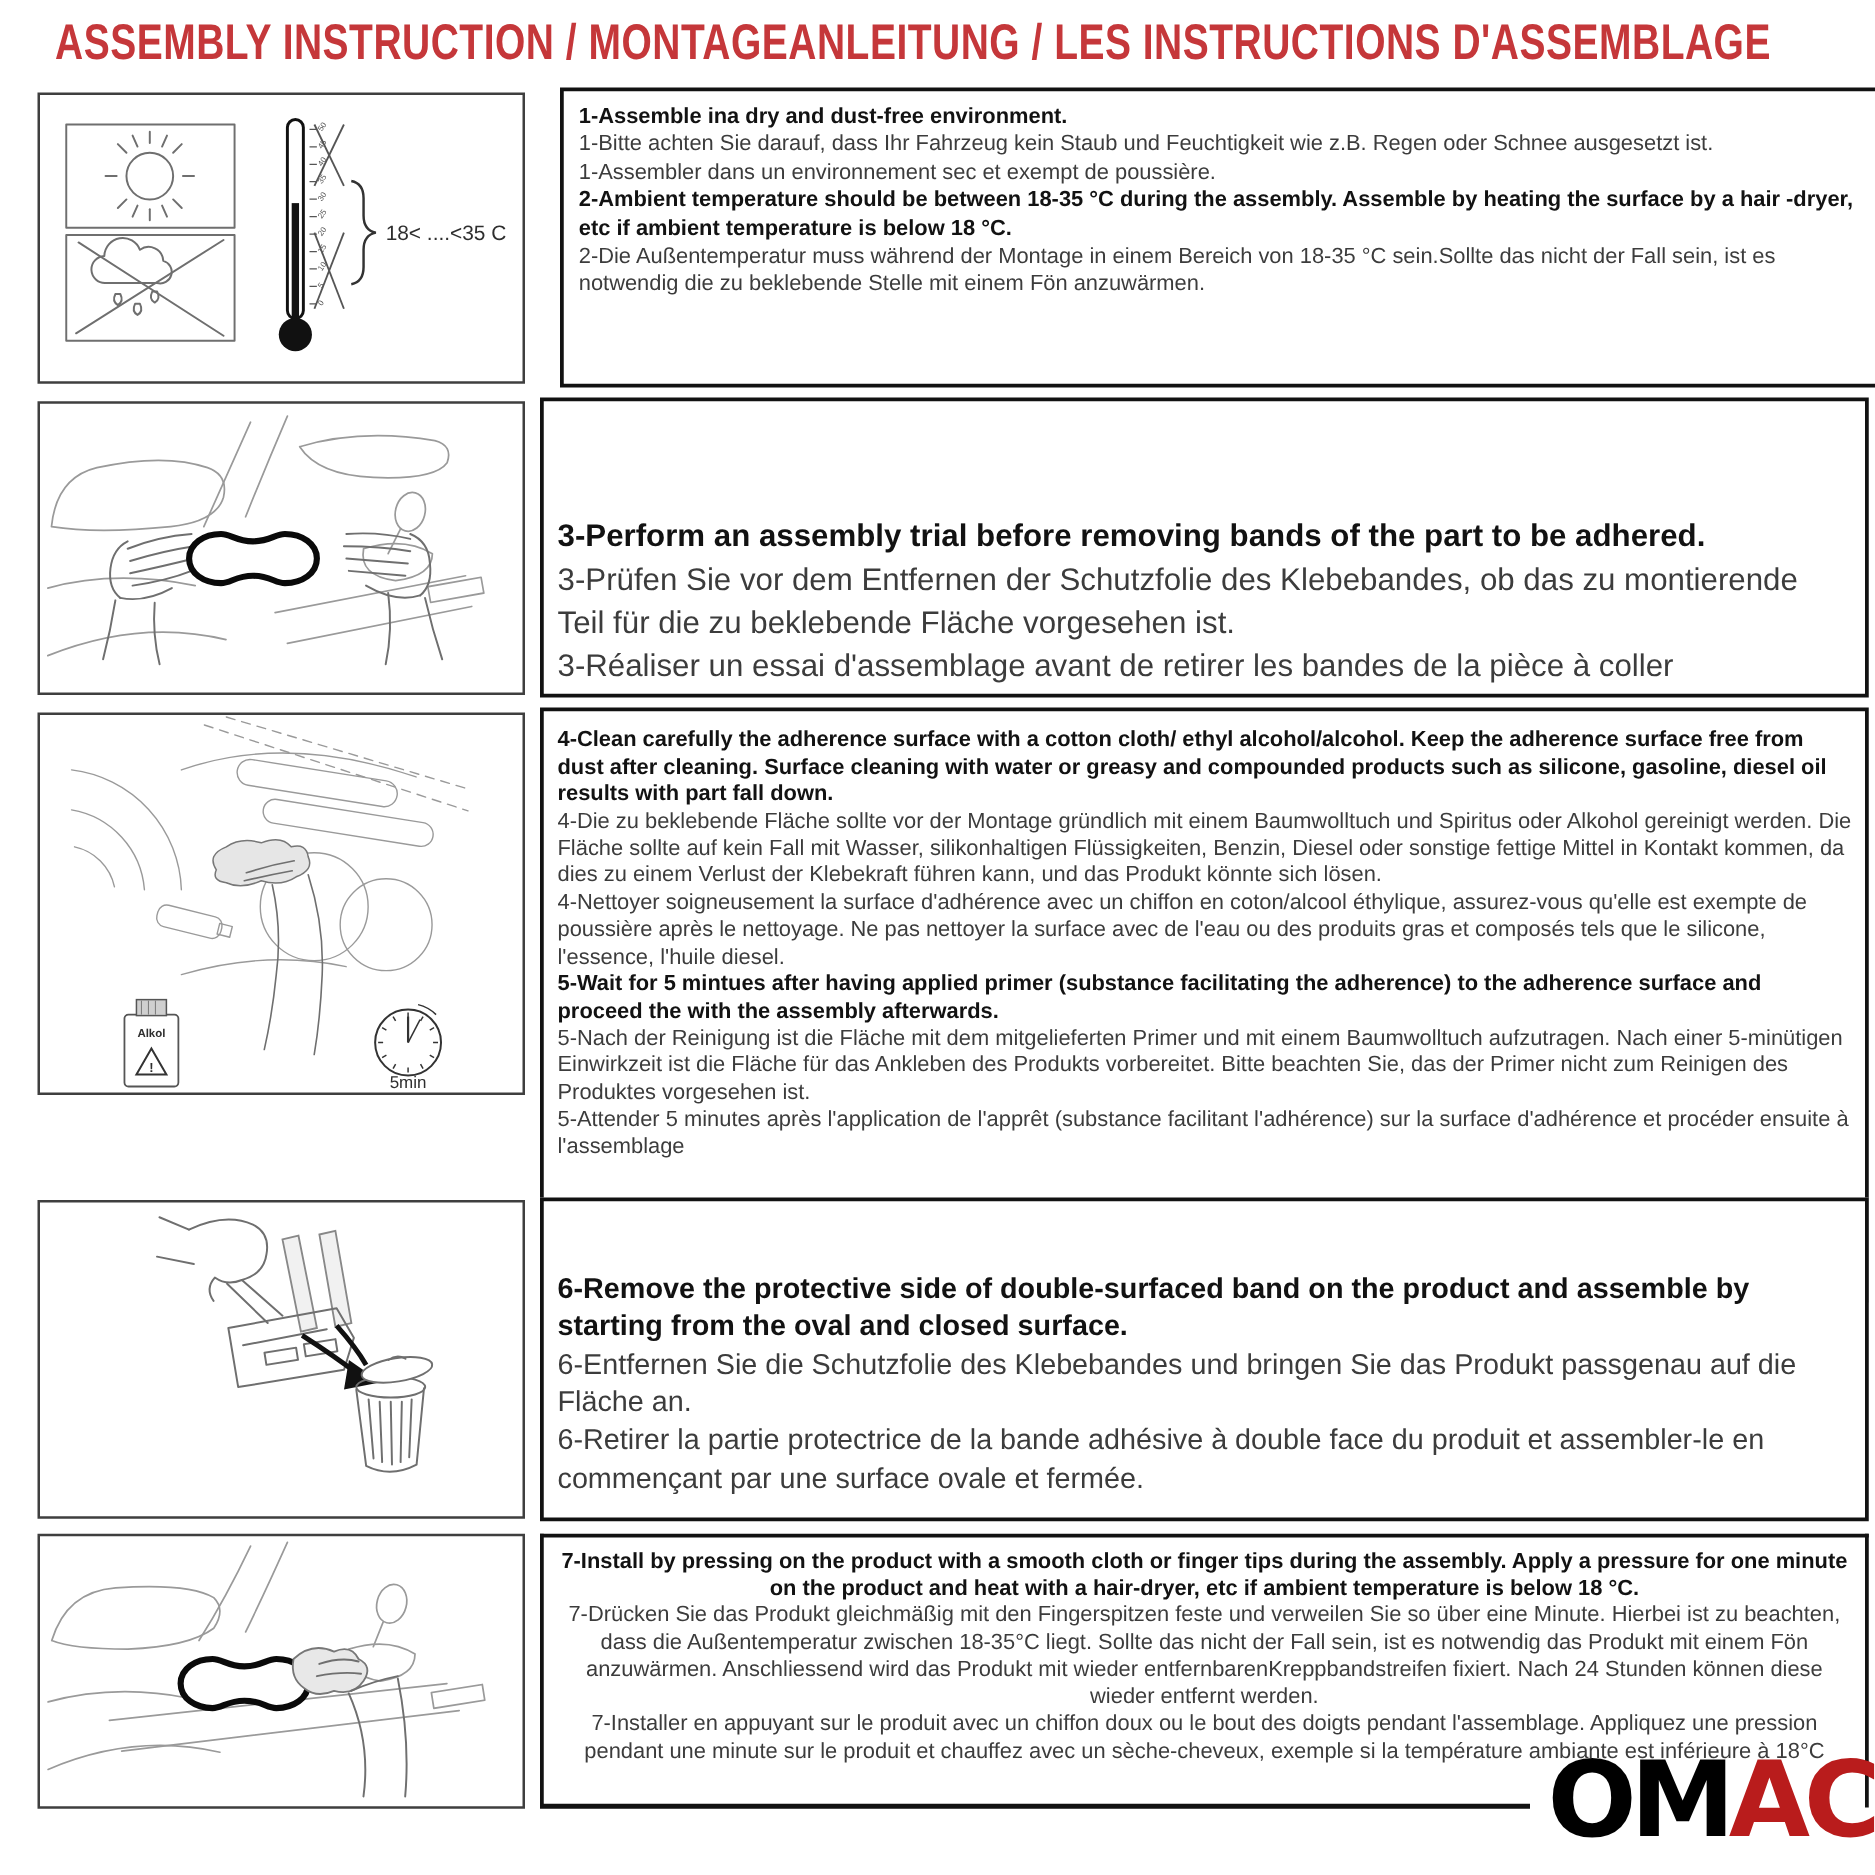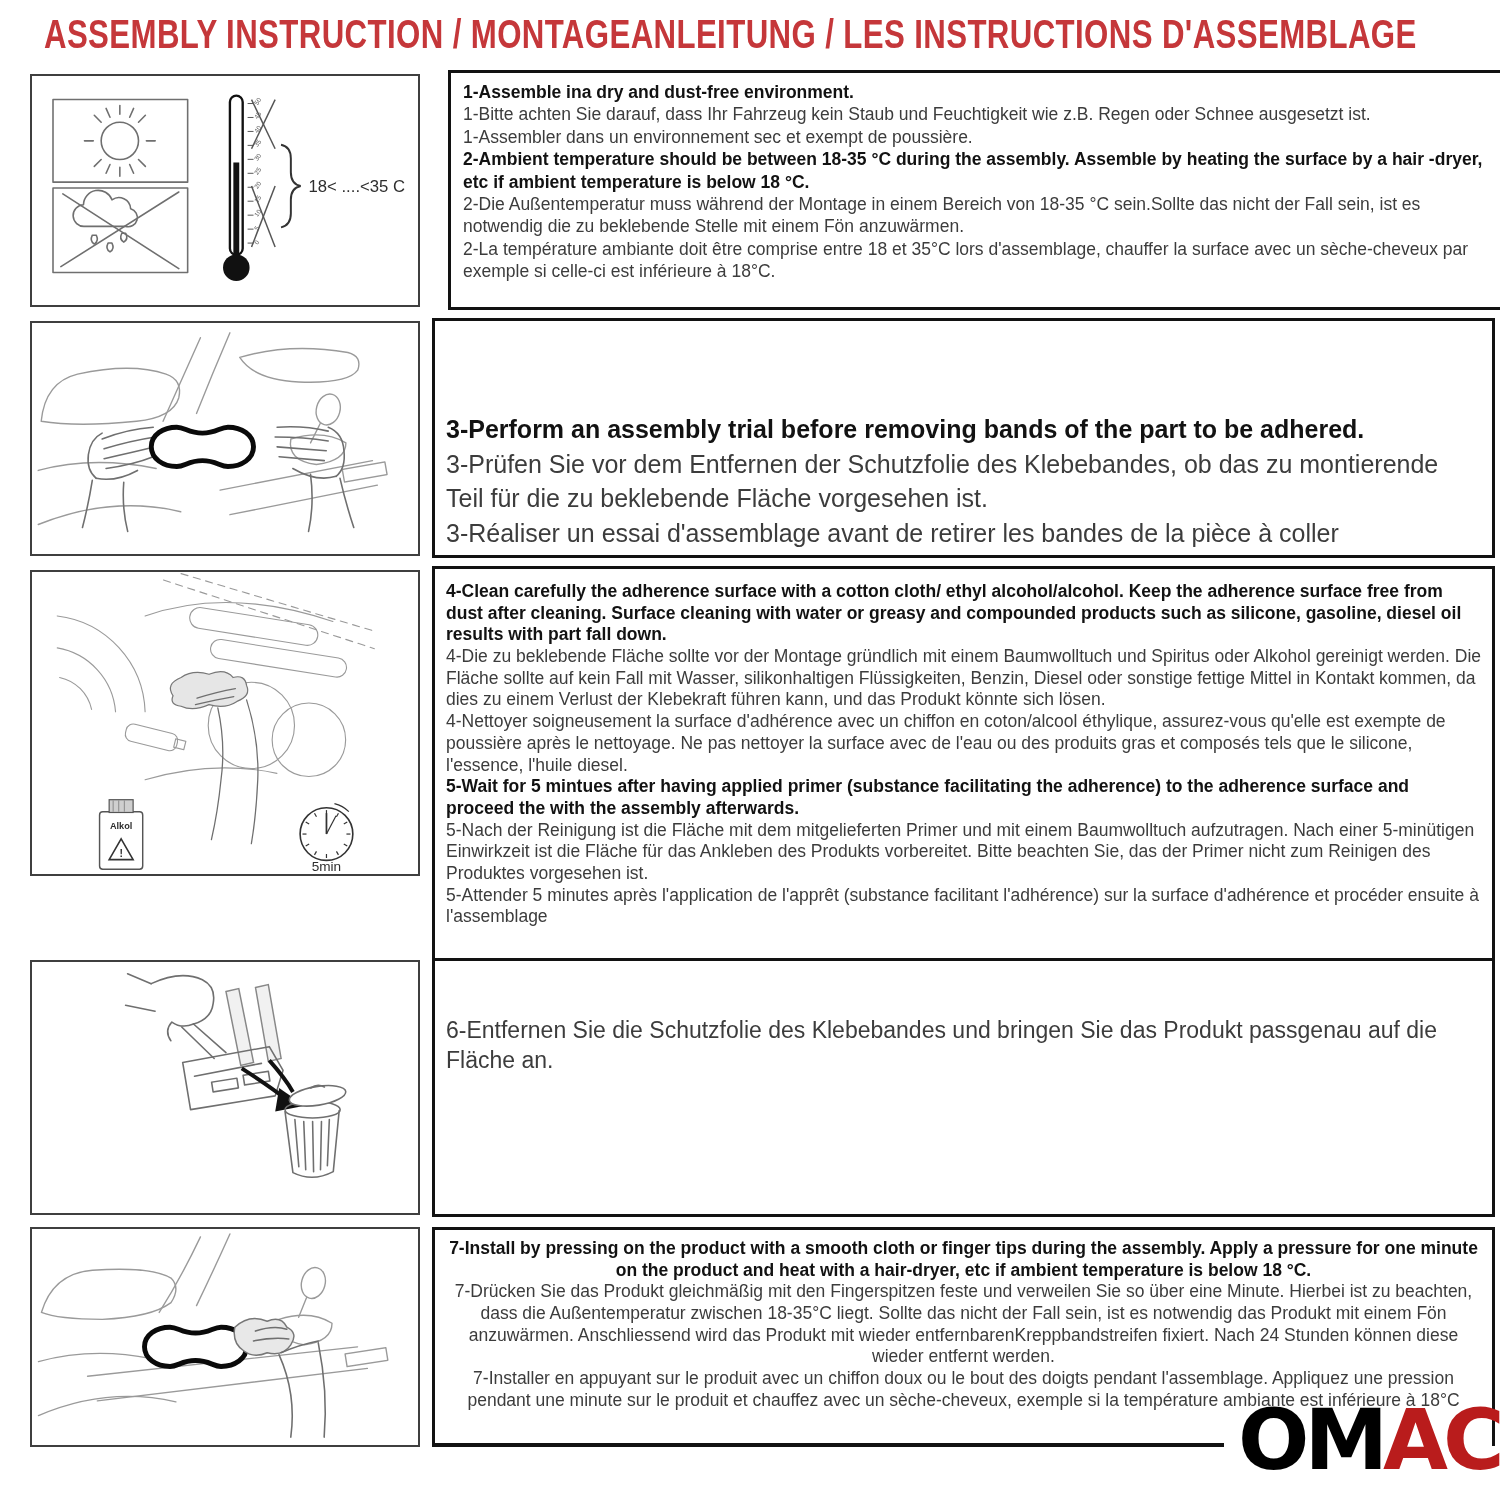--- a/index.html
+++ b/index.html
@@ -122,21 +122,20 @@
         <text class="svg-label" x="280" y="118" font-size="17">18&lt; ....&lt;35 C</text>
       </g>
     </svg>
   </div>
   <div class="txt txt1">
     <p class="b">1-Assemble ina dry and dust-free environment.</p>
     <p>1-Bitte achten Sie darauf, dass Ihr Fahrzeug kein Staub und Feuchtigkeit wie z.B. Regen oder Schnee ausgesetzt ist.</p>
     <p>1-Assembler dans un environnement sec et exempt de poussière.</p>
     <p class="b mt">2-Ambient temperature should be between 18-35 °C  during the assembly. Assemble by heating the surface by a hair -dryer, etc if ambient temperature is below 18 °C.</p>
     <p>2-Die Außentemperatur muss während der Montage in einem Bereich von 18-35 °C  sein.Sollte das nicht der Fall sein, ist es notwendig die zu beklebende Stelle mit einem Fön anzuwärmen.</p>
-    <p>2-La température ambiante doit être comprise entre 18 et 35°C lors d'assemblage, chauffer la surface avec un sèche-cheveux par exemple si celle-ci est inférieure à 18°C.</p>
   </div>
 
   <div class="illu illu2">
     <svg viewBox="0 0 390 235">
       <g class="skl">
         <path d="M8,100 Q12,60 45,52 Q100,40 135,52 Q152,58 148,76 Q142,96 105,100 Q45,106 8,100"></path>
         <path d="M5,150 Q60,135 125,148"></path>
         <path d="M5,205 Q80,175 150,192"></path>
         <path d="M170,15 Q150,60 132,100"></path>
         <path d="M200,10 Q182,52 166,92"></path>
@@ -275,21 +274,23 @@
         <line x1="275" y1="162" x2="277" y2="211"></line>
         <line x1="284" y1="162" x2="285" y2="213"></line>
         <line x1="293" y1="162" x2="292" y2="211"></line>
         <line x1="301" y1="160" x2="299" y2="207"></line>
         <ellipse cx="289" cy="136" rx="29" ry="9.5" transform="rotate(-9 289 136)" fill="#fff"></ellipse>
         <path d="M282,128 q7,-5 14,-1"></path>
       </g>
     </svg>
   </div>
   <div class="txt txt4">
+    <p class="b">6-Remove the protective side of double-surfaced band on the product and assemble by starting from the oval and closed surface.</p>
     <p>6-Entfernen Sie die Schutzfolie des Klebebandes und bringen Sie das Produkt passgenau auf die Fläche an.</p>
+    <p>6-Retirer la partie protectrice de la bande adhésive à double face du produit et assembler-le en commençant par une surface ovale et fermée.</p>
   </div>
 
   <div class="illu illu5">
     <svg viewBox="0 0 390 220">
       <g class="skl">
         <path d="M8,85 Q20,45 60,42 Q120,38 140,50 Q150,60 140,75 Q120,90 70,92 Q25,92 8,85"></path>
         <path d="M5,135 Q60,120 120,132"></path>
         <path d="M5,190 Q75,160 145,176"></path>
         <path d="M170,8 Q150,50 128,85"></path>
         <path d="M200,5 Q182,45 166,78"></path>

